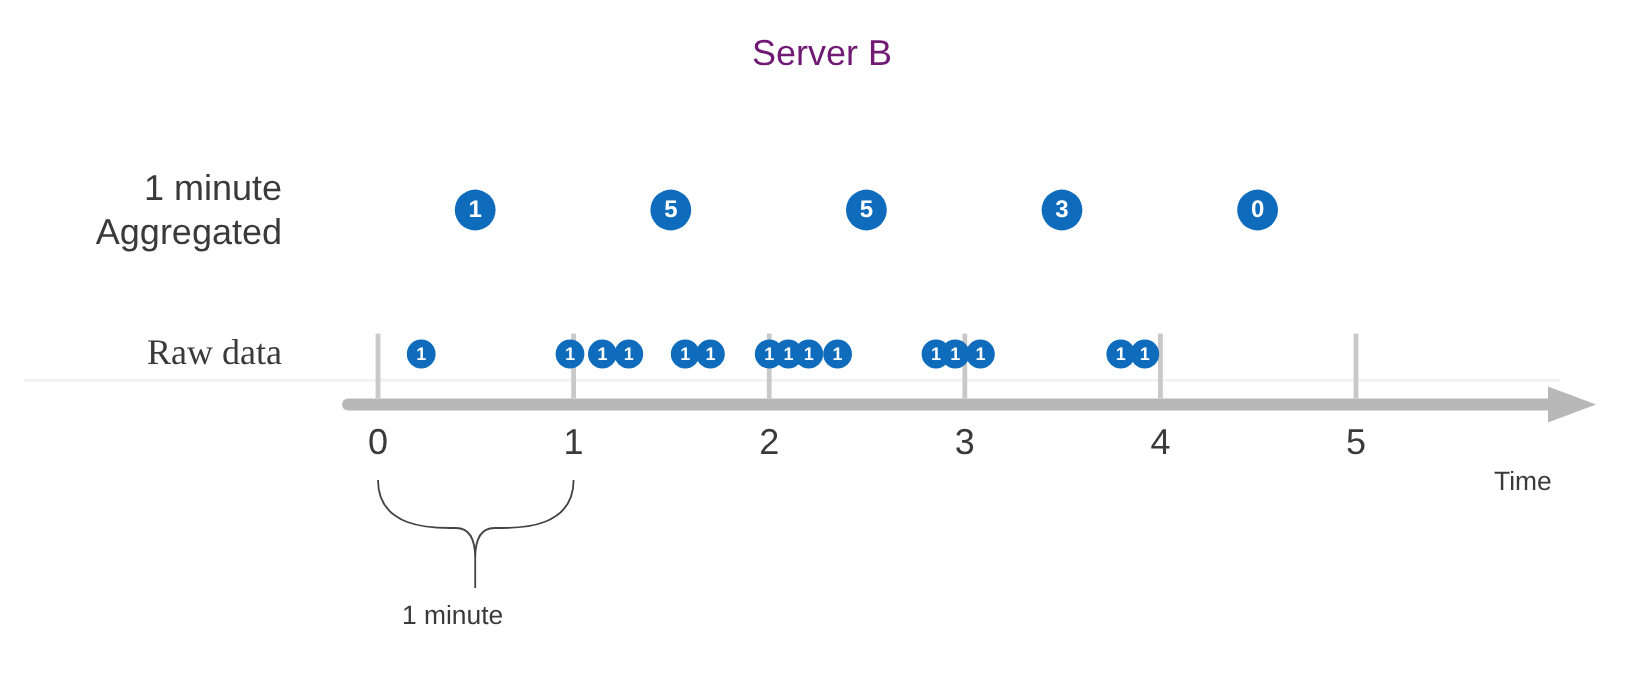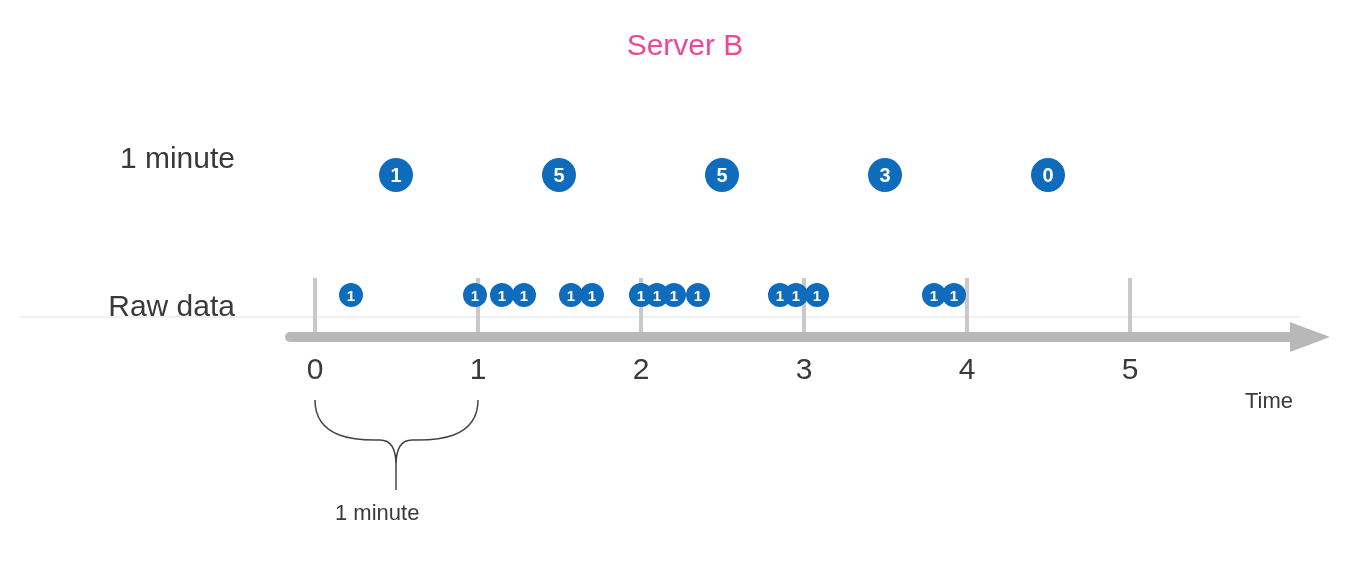--- a/index.html
+++ b/index.html
@@ -13,32 +13,32 @@
     position: relative;
     overflow: hidden;
   }
   .title {
     position: absolute;
     left: 0;
     width: 1370px;
     text-align: center;
     top: 28px;
     font-size: 30px;
-    color: #ec4899;
+    color: #701a75;
   }
   .row-label {
     position: absolute;
     right: 1135px; 
     text-align: right;
     font-size: 30px;
     color: #3a3a3a;
     line-height: 1.2;
   }
   .row-label.aggregated { top: 140px; }
-  .row-label.raw        { top: 288px; }
+  .row-label.raw        { top: 276px; font-family: Liberation Serif, serif; }
 
   .axis-label {
     position: absolute;
     font-size: 22px;
     color: #3a3a3a;
   }
 
   
   .dot {
     position: absolute;
@@ -67,20 +67,21 @@
     background: #f0f0f0;
   }
 </style>
 </head>
 <body>
 
 <div class="title">Server B</div>
 
 <div class="row-label aggregated">
   <span>1 minute</span><br>
+  <span>Aggregated</span>
 </div>
 <div class="row-label raw">Raw data</div>
 
 <div class="faint-hline" style="left:20px; width:1280px; top:316px;"></div>
 
 <svg width="1370" height="573" style="position:absolute; left:0; top:0; pointer-events:none;">
 
   <line x1="290" y1="337" x2="1290" y2="337" stroke="#b8b8b8" stroke-width="10" stroke-linecap="round"></line>
 
   <polygon points="1290,322 1330,337 1290,352" fill="#b8b8b8"></polygon>

